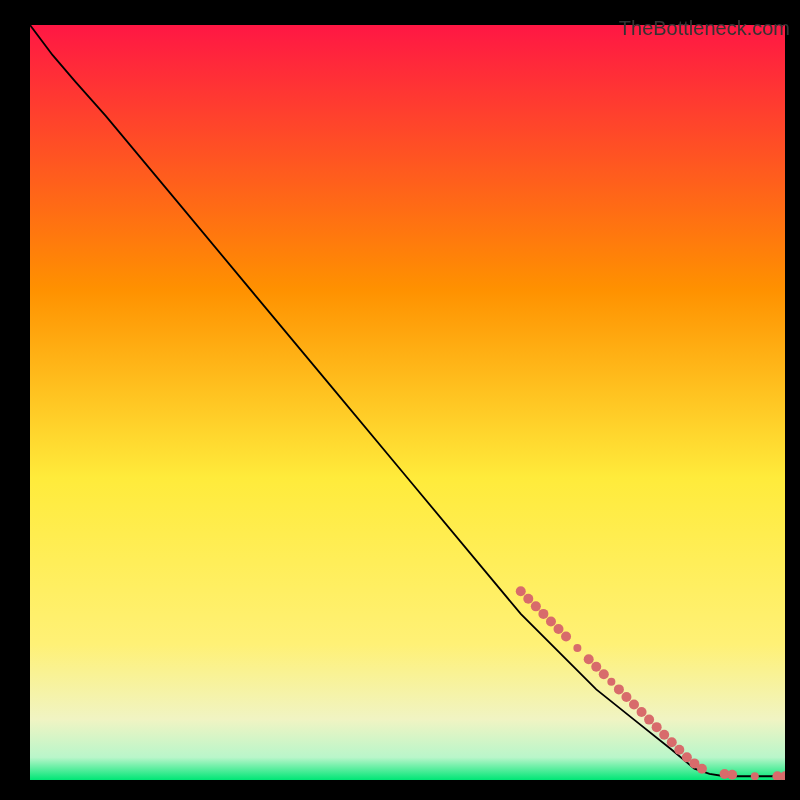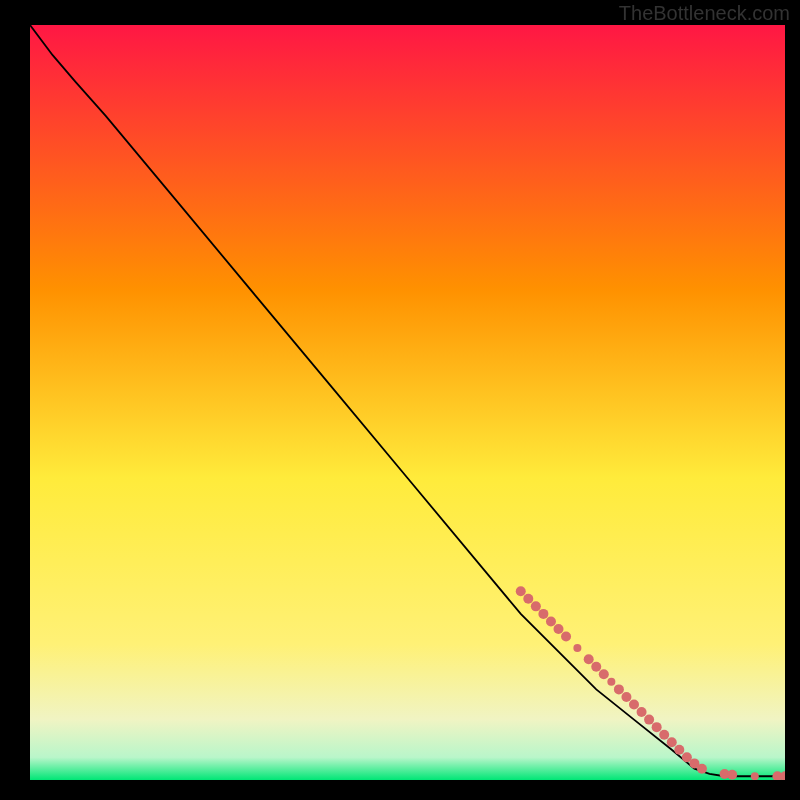--- a/index.html
+++ b/index.html
@@ -6,21 +6,21 @@
     margin: 0;
     padding: 0;
     background: #000;
     width: 800px;
     height: 800px;
     position: relative;
     overflow: hidden;
   }
   .attribution {
     position: absolute;
-    top: 2px;
+    top: 17px;
     right: 10px;
     font-family: Arial, sans-serif;
     font-size: 20px;
     color: #333;
     z-index: 10;
     text-align: right;
   }
   .plot-container {
     position: absolute;
     left: 30px;

